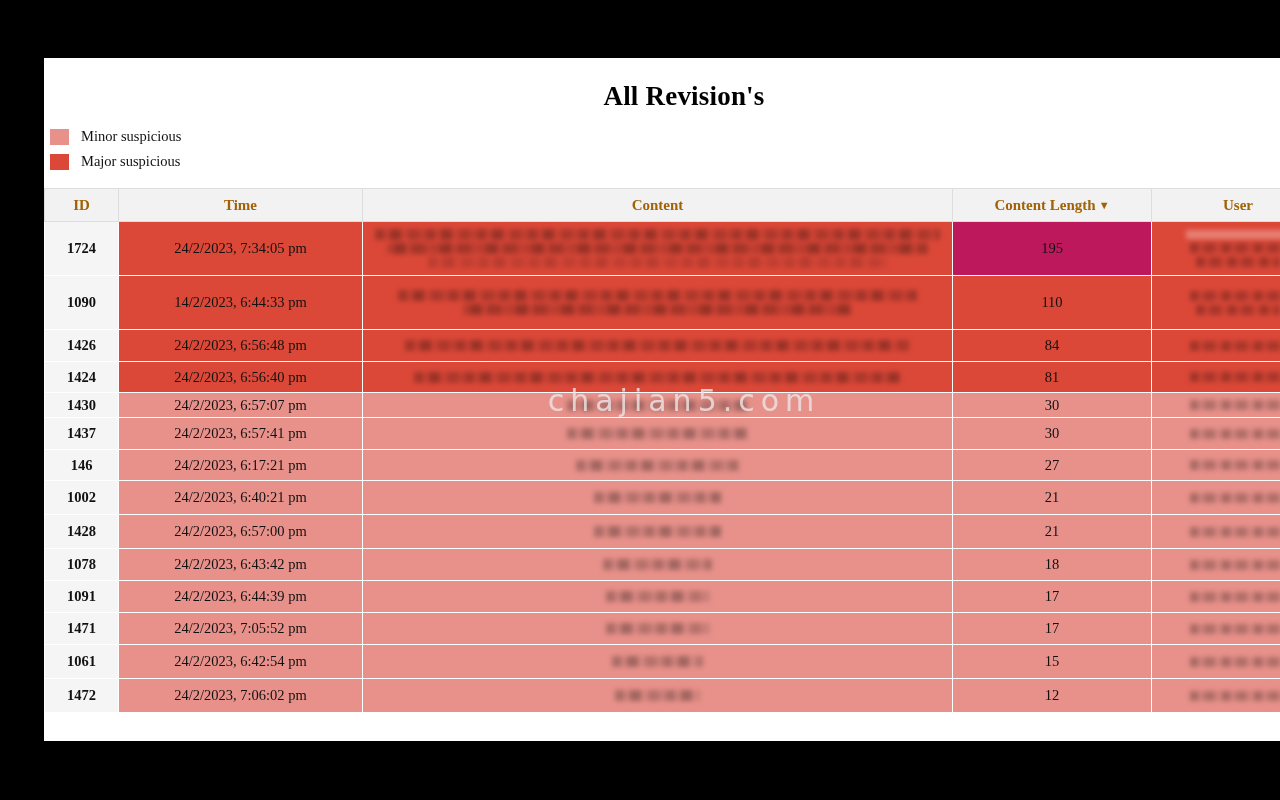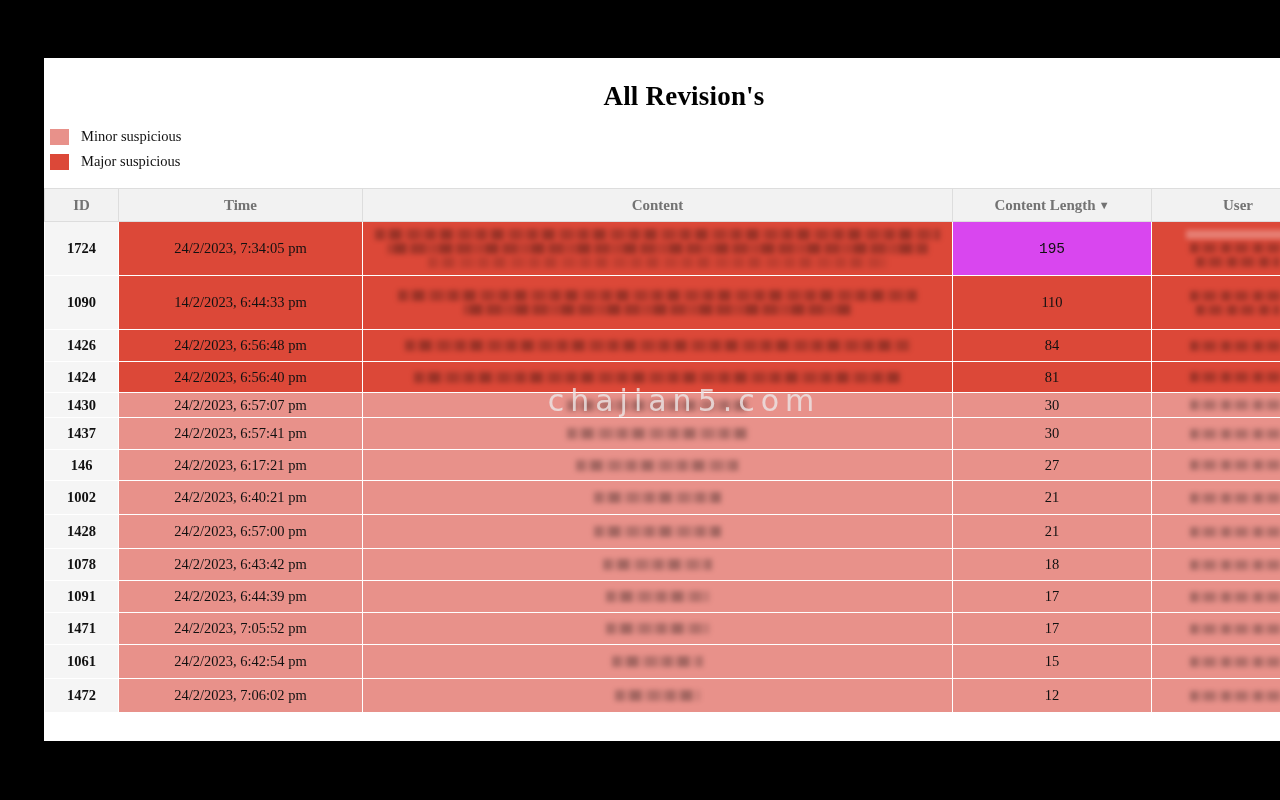--- a/index.html
+++ b/index.html
@@ -38,21 +38,21 @@
     margin-top: 9px;
     width: 1280px;
     border-collapse: collapse;
     table-layout: fixed;
   }
   table.revtable th {
     background: #f2f2f2;
     border: 1px solid #dddddd;
     font-size: 15px;
     font-weight: bold;
-    color: #737373;
+    color: #a16207;
     height: 33px;
     text-align: center;
     vertical-align: middle;
   }
   table.revtable td {
     border: 1px solid rgba(255,255,255,0.55);
     font-size: 14.5px;
     color: #111;
     text-align: center;
     vertical-align: middle;
@@ -183,21 +183,21 @@
           <tr style="height: 54px;">
             <td class="c-id">1724</td>
             <td style="background: rgb(220, 72, 56);">24/2/2023, 7:34:05 pm</td>
             <td style="background: rgb(220, 72, 56);">
               <div class="blur-wrap">
                 <div class="blur-line" style="width: 96%;"></div>
                 <div class="blur-line alt" style="width: 92%;"></div>
                 <div class="blur-line faint" style="width: 78%;"></div>
               </div>
             </td>
-            <td style="background: #d946ef; font-family: Liberation Mono, monospace;">195</td>
+            <td style="background: #be185d;">195</td>
             <td style="background: rgb(220, 72, 56);">
               <div class="user-wrap">
                 <div class="user-line light"></div>
                 <div class="user-line"></div>
                 <div class="user-line w2"></div>
               </div>
             </td>
           </tr>
           <tr style="height: 54px;">
             <td class="c-id">1090</td>

